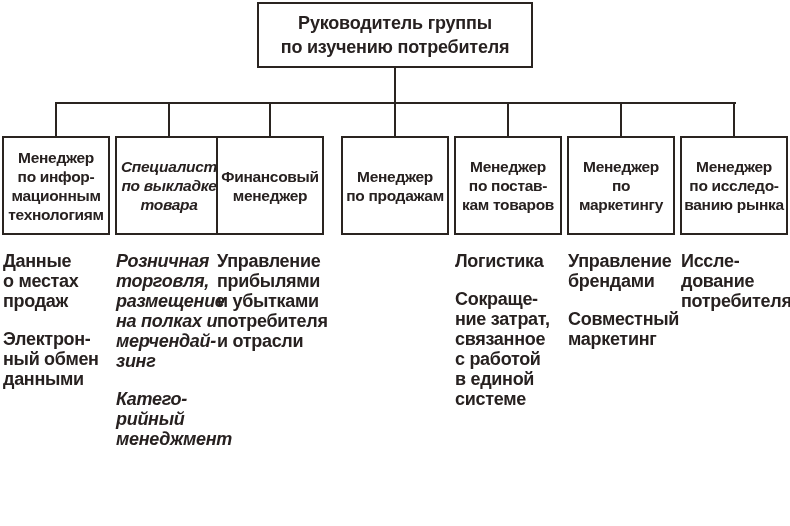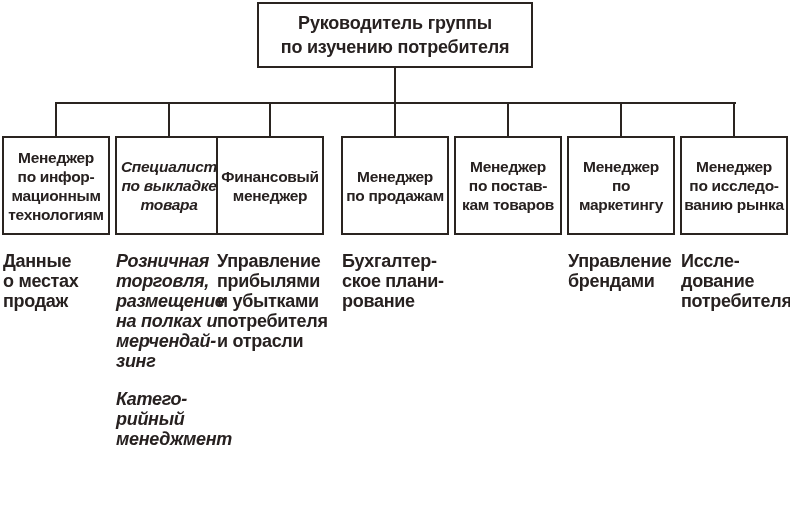--- a/index.html
+++ b/index.html
@@ -116,20 +116,23 @@
     <div class="role-box">
       <div class="label">Менеджер
 по инфор-
 мационным
 технологиям</div>
     </div>
     <div class="duties">
           <div class="duty">Данные
 о местах
 продаж</div>
+          <div class="duty">Электрон-
+ный обмен
+данными</div>
         </div>
   </div>
 
   <div class="column">
     <div class="drop"></div>
     <div class="role-box">
       <div class="label">Специалист
 по выкладке
 товара</div>
     </div>
@@ -160,46 +163,52 @@
 и отрасли</div>
         </div>
   </div>
 
   <div class="column">
     <div class="drop"></div>
     <div class="role-box">
       <div class="label">Менеджер
 по продажам</div>
     </div>
-    <div class="duties">
-          <div class="duty">Бухгалтер-
-ское плани-
-рование</div>
-        </div>
   </div>
 
   <div class="column">
     <div class="drop"></div>
     <div class="role-box">
       <div class="label">Менеджер
 по постав-
 кам товаров</div>
     </div>
+    <div class="duties">
+          <div class="duty">Логистика</div>
+          <div class="duty">Сокраще-
+ние затрат,
+связанное
+с работой
+в единой
+системе</div>
+        </div>
   </div>
 
   <div class="column">
     <div class="drop"></div>
     <div class="role-box">
       <div class="label">Менеджер
 по
 маркетингу</div>
     </div>
     <div class="duties">
           <div class="duty">Управление
 брендами</div>
+          <div class="duty">Совместный
+маркетинг</div>
         </div>
   </div>
 
   <div class="column">
     <div class="drop"></div>
     <div class="role-box">
       <div class="label">Менеджер
 по исследо-
 ванию рынка</div>
     </div>

